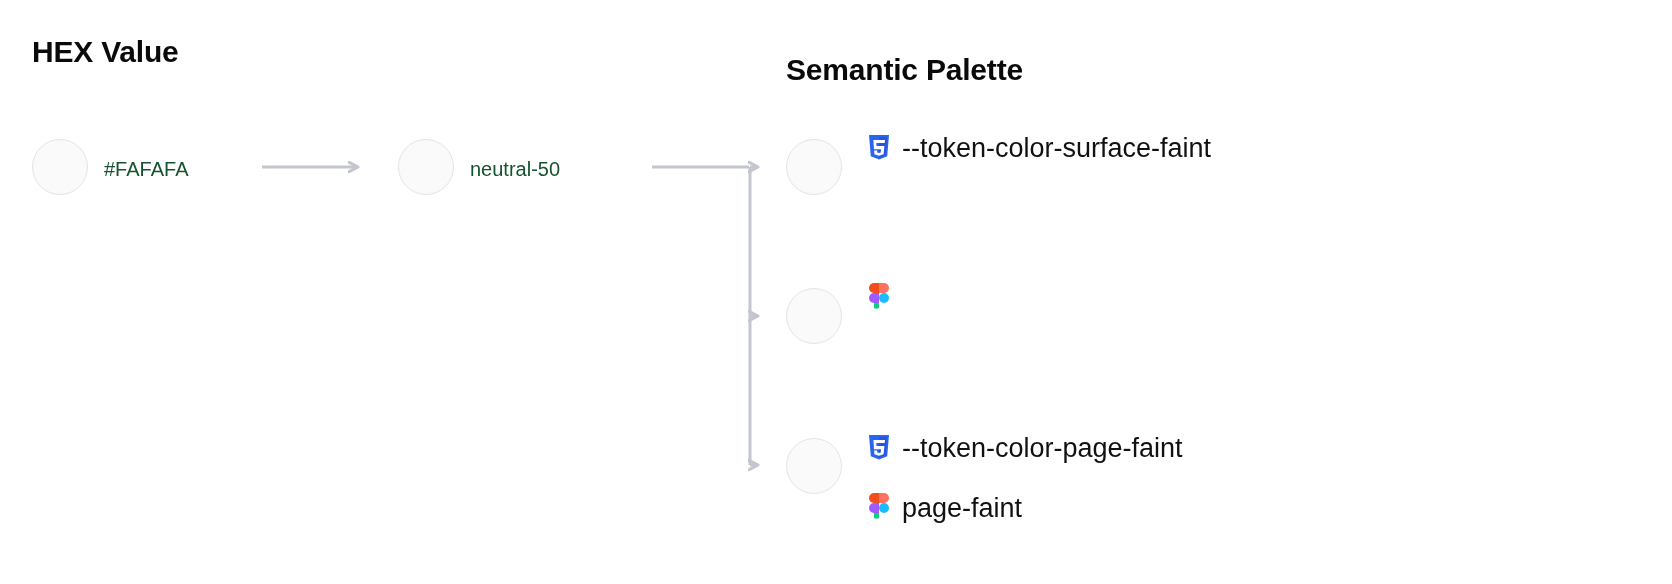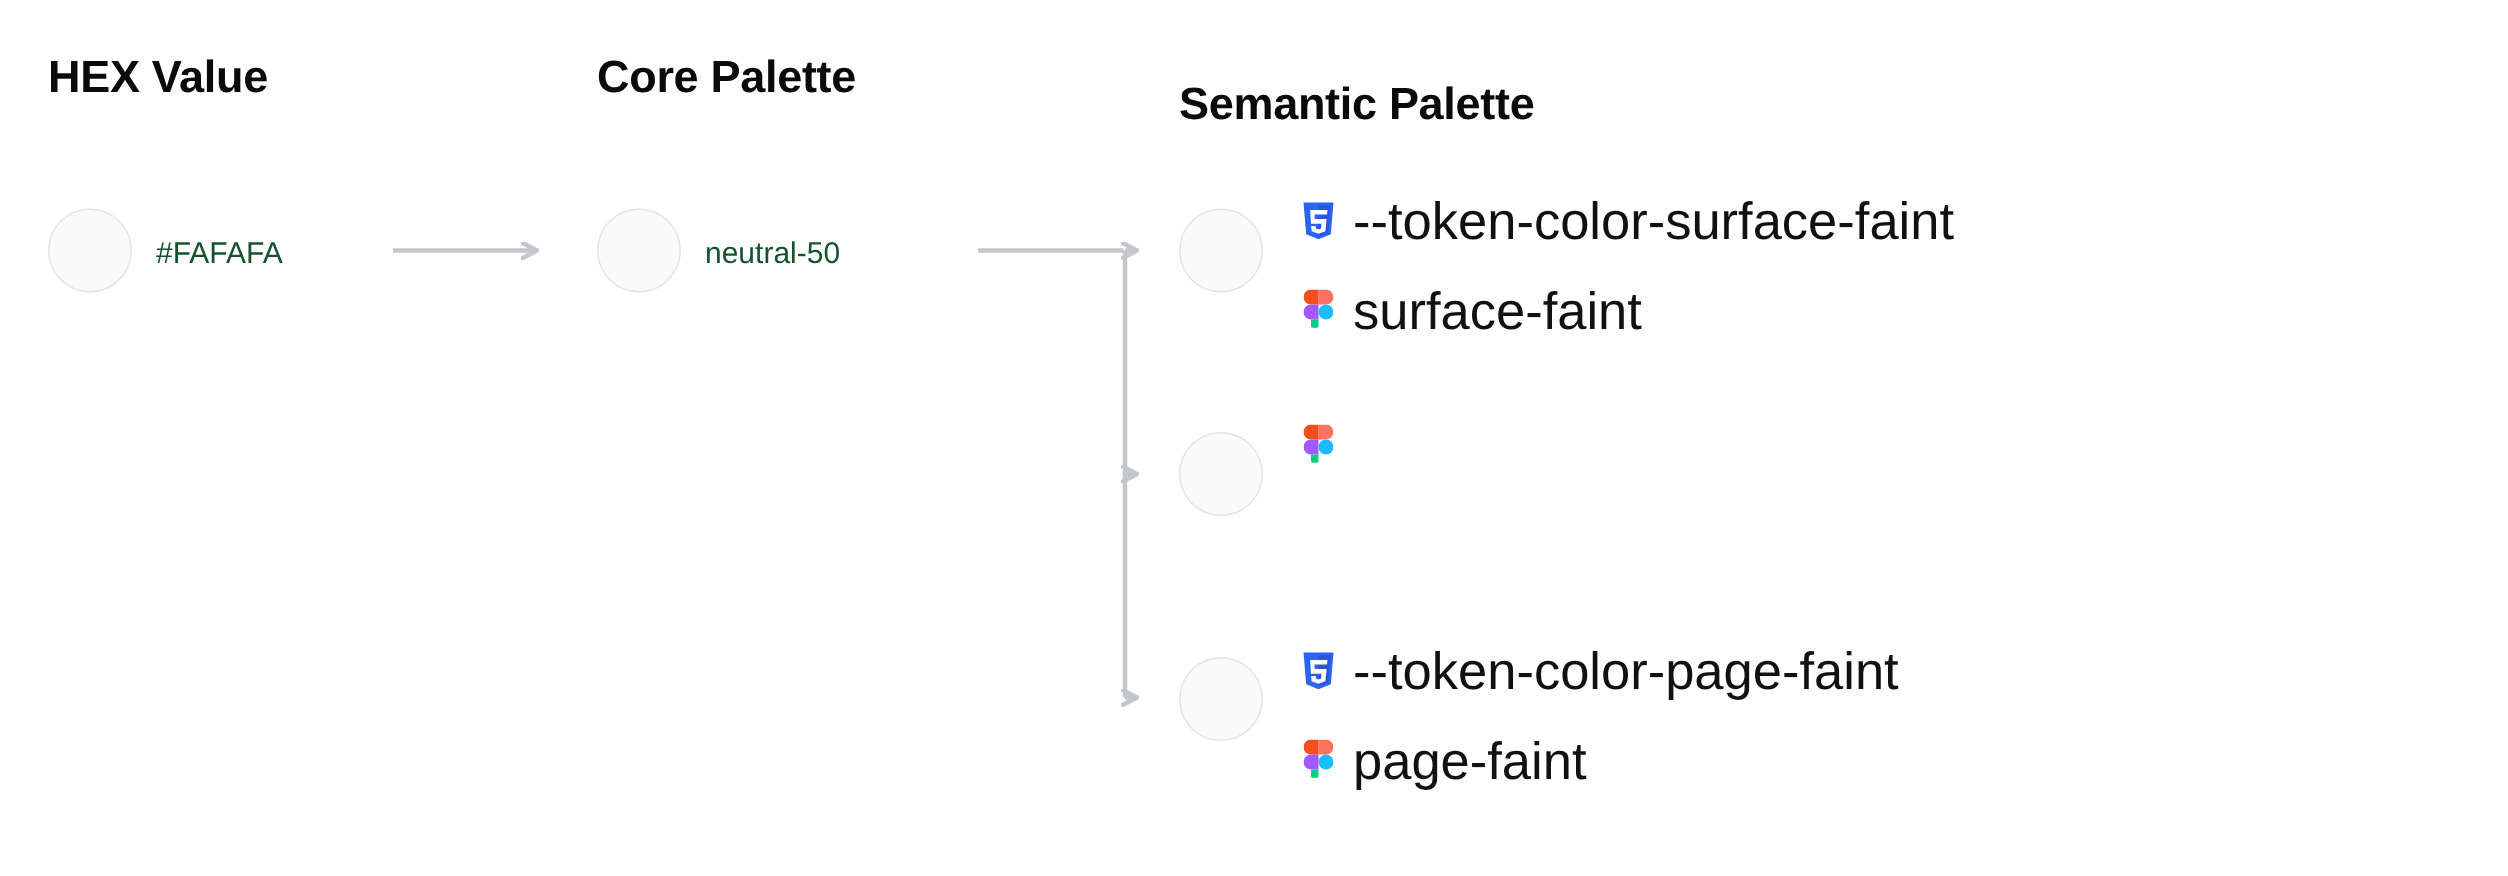--- a/index.html
+++ b/index.html
@@ -96,34 +96,33 @@
     height: 30px;
     display: flex;
     align-items: center;
     justify-content: center;
   }
   .token-icon svg { display: block; }
 
   .token-text {
     font-family: "Liberation Sans", sans-serif;
     font-weight: 400;
-    font-size: 35px;
+    font-size: 27px;
     line-height: 34px;
     color: #111111;
     white-space: nowrap;
   }
 </style>
 </head>
 <body>
 
 <div id="canvas">
 
   <div class="col-heading" id="heading-hex">HEX Value</div>
 
-  <div class="col-heading" id="heading-core">Core Palette</div>
 
   <div class="col-heading" id="heading-semantic">Semantic Palette</div>
 
   <div class="swatch" id="swatch-hex" style="background: rgb(250, 250, 250);"></div>
   <div class="value-label" id="label-hex">#FAFAFA</div>
 
   <div class="swatch" id="swatch-core" style="background: rgb(250, 250, 250);"></div>
   <div class="value-label" id="label-core">neutral-50</div>
 
   <div class="swatch" id="swatch-sem-0" style="background: rgb(250, 250, 250);"></div>
@@ -161,70 +160,58 @@
       <span class="token-icon">
         <svg width="24" height="28" viewBox="0 0 24 28" aria-hidden="true">
           <path d="M2,1 L22,1 L20.2,22.2 L12,25.5 L3.8,22.2 Z" fill="#2965F1"></path>
           <path d="M12,3 L20,3 L18.5,21 L12,23.5 Z" fill="#2A55DB"></path>
           <path d="M6,6 L18,6 L17.7,9 L9.3,9 L9.5,12 L17.4,12 L16.6,20.2 L12,21.8 L7.4,20.2 L7.1,16.6 L10.1,16.6 L10.25,18.4 L12,19 L13.75,18.4 L13.95,15.2 L7,15.2 L6.4,6 Z" fill="#FFFFFF"></path>
         </svg>
       </span>
       <span class="token-text">--token-color-surface-faint</span>
     </div>
 
+  </div>
+
+  <div class="token-group" id="token-group-1">
+
+
     <div class="token-row">
       <span class="token-icon">
         <svg width="20" height="30" viewBox="0 0 20 30" aria-hidden="true">
           <path d="M5,0 H10 V10 H5 A5,5 0 0,1 5,0 Z" fill="#F24E1E"></path>
           <path d="M10,0 H15 A5,5 0 0,1 15,10 H10 Z" fill="#FF7262"></path>
           <path d="M5,10 H10 V20 H5 A5,5 0 0,1 5,10 Z" fill="#A259FF"></path>
           <circle cx="15" cy="15" r="5" fill="#1ABCFE"></circle>
           <path d="M5,20 H10 V25 A5,5 0 0,1 5,25 Z" fill="#0ACF83"></path>
         </svg>
       </span>
-      <span class="token-text">surface-faint</span>
     </div>
   </div>
 
-  <div class="token-group" id="token-group-1">
-
+  <div class="token-group" id="token-group-2">
+
+    <div class="token-row">
+      <span class="token-icon">
+        <svg width="24" height="28" viewBox="0 0 24 28" aria-hidden="true">
+          <path d="M2,1 L22,1 L20.2,22.2 L12,25.5 L3.8,22.2 Z" fill="#2965F1"></path>
+          <path d="M12,3 L20,3 L18.5,21 L12,23.5 Z" fill="#2A55DB"></path>
+          <path d="M6,6 L18,6 L17.7,9 L9.3,9 L9.5,12 L17.4,12 L16.6,20.2 L12,21.8 L7.4,20.2 L7.1,16.6 L10.1,16.6 L10.25,18.4 L12,19 L13.75,18.4 L13.95,15.2 L7,15.2 L6.4,6 Z" fill="#FFFFFF"></path>
+        </svg>
+      </span>
+      <span class="token-text">--token-color-page-faint</span>
+    </div>
 
     <div class="token-row">
       <span class="token-icon">
         <svg width="20" height="30" viewBox="0 0 20 30" aria-hidden="true">
           <path d="M5,0 H10 V10 H5 A5,5 0 0,1 5,0 Z" fill="#F24E1E"></path>
           <path d="M10,0 H15 A5,5 0 0,1 15,10 H10 Z" fill="#FF7262"></path>
           <path d="M5,10 H10 V20 H5 A5,5 0 0,1 5,10 Z" fill="#A259FF"></path>
           <circle cx="15" cy="15" r="5" fill="#1ABCFE"></circle>
           <path d="M5,20 H10 V25 A5,5 0 0,1 5,25 Z" fill="#0ACF83"></path>
         </svg>
       </span>
+      <span class="token-text">page-faint</span>
     </div>
   </div>
 
-  <div class="token-group" id="token-group-2">
-
-    <div class="token-row">
-      <span class="token-icon">
-        <svg width="24" height="28" viewBox="0 0 24 28" aria-hidden="true">
-          <path d="M2,1 L22,1 L20.2,22.2 L12,25.5 L3.8,22.2 Z" fill="#2965F1"></path>
-          <path d="M12,3 L20,3 L18.5,21 L12,23.5 Z" fill="#2A55DB"></path>
-          <path d="M6,6 L18,6 L17.7,9 L9.3,9 L9.5,12 L17.4,12 L16.6,20.2 L12,21.8 L7.4,20.2 L7.1,16.6 L10.1,16.6 L10.25,18.4 L12,19 L13.75,18.4 L13.95,15.2 L7,15.2 L6.4,6 Z" fill="#FFFFFF"></path>
-        </svg>
-      </span>
-      <span class="token-text">--token-color-page-faint</span>
-    </div>
-
-    <div class="token-row">
-      <span class="token-icon">
-        <svg width="20" height="30" viewBox="0 0 20 30" aria-hidden="true">
-          <path d="M5,0 H10 V10 H5 A5,5 0 0,1 5,0 Z" fill="#F24E1E"></path>
-          <path d="M10,0 H15 A5,5 0 0,1 15,10 H10 Z" fill="#FF7262"></path>
-          <path d="M5,10 H10 V20 H5 A5,5 0 0,1 5,10 Z" fill="#A259FF"></path>
-          <circle cx="15" cy="15" r="5" fill="#1ABCFE"></circle>
-          <path d="M5,20 H10 V25 A5,5 0 0,1 5,25 Z" fill="#0ACF83"></path>
-        </svg>
-      </span>
-      <span class="token-text">page-faint</span>
-    </div>
-  </div>
-
 </div>
 
 </body></html>

